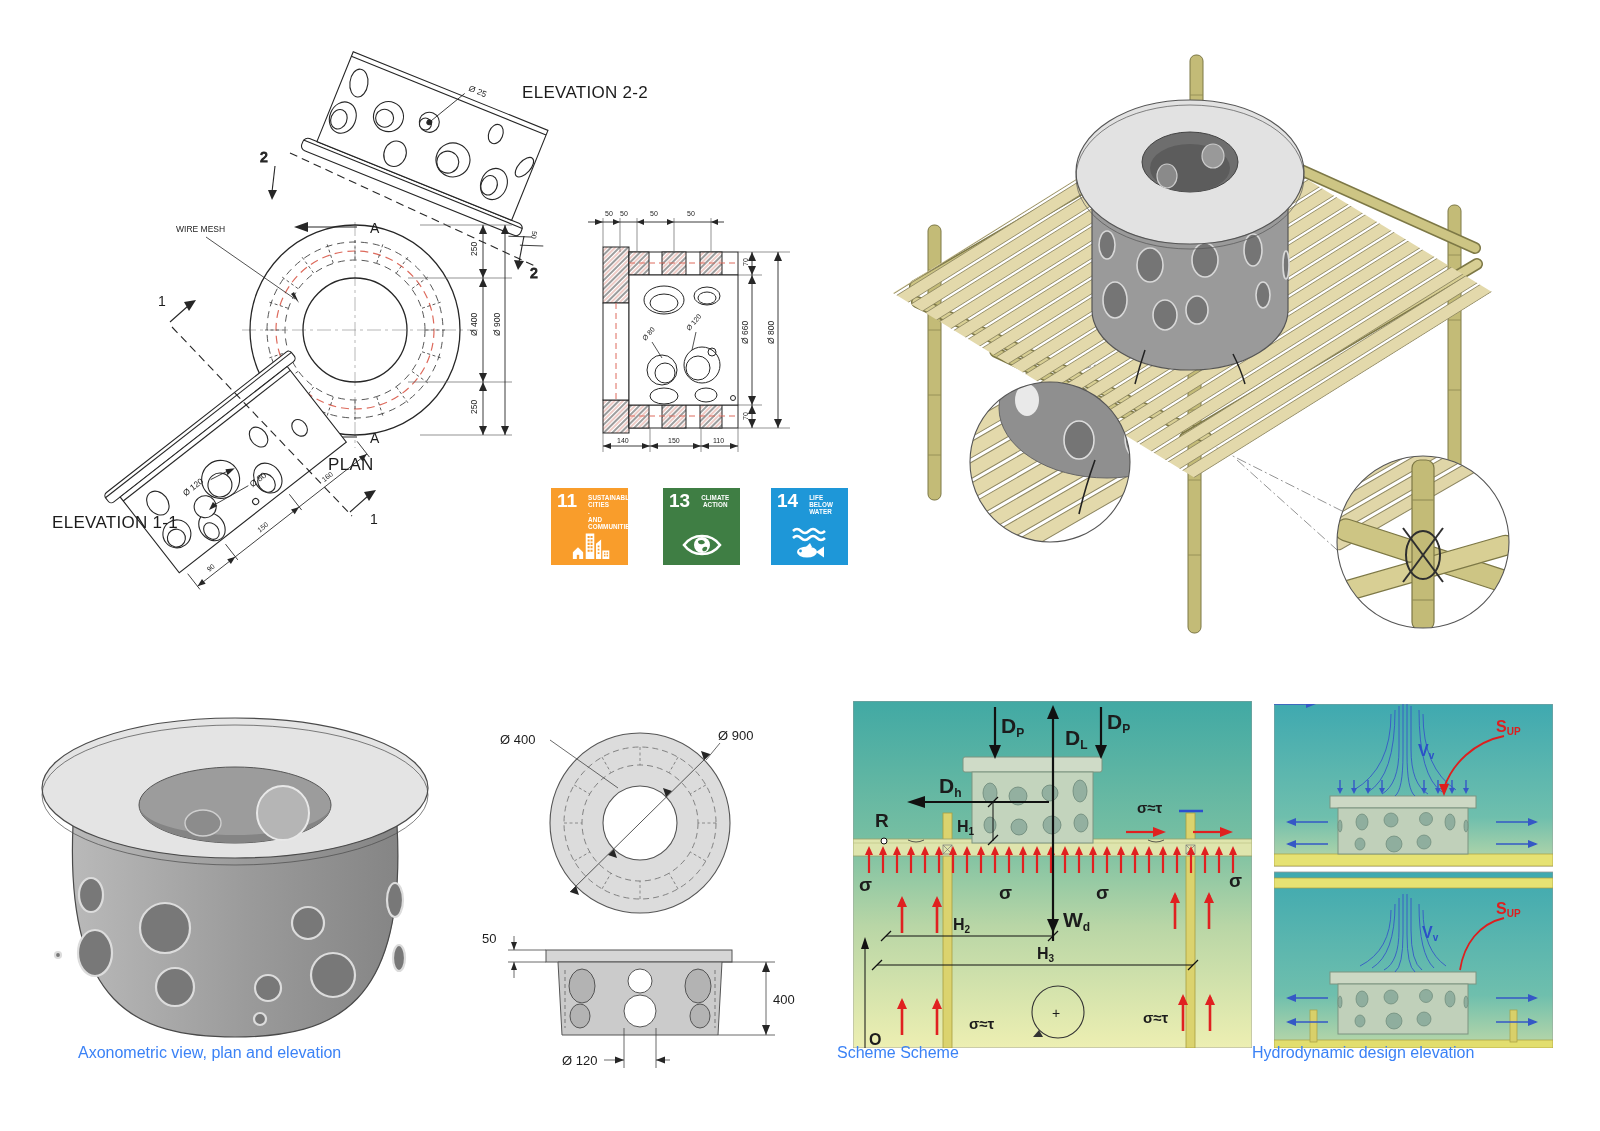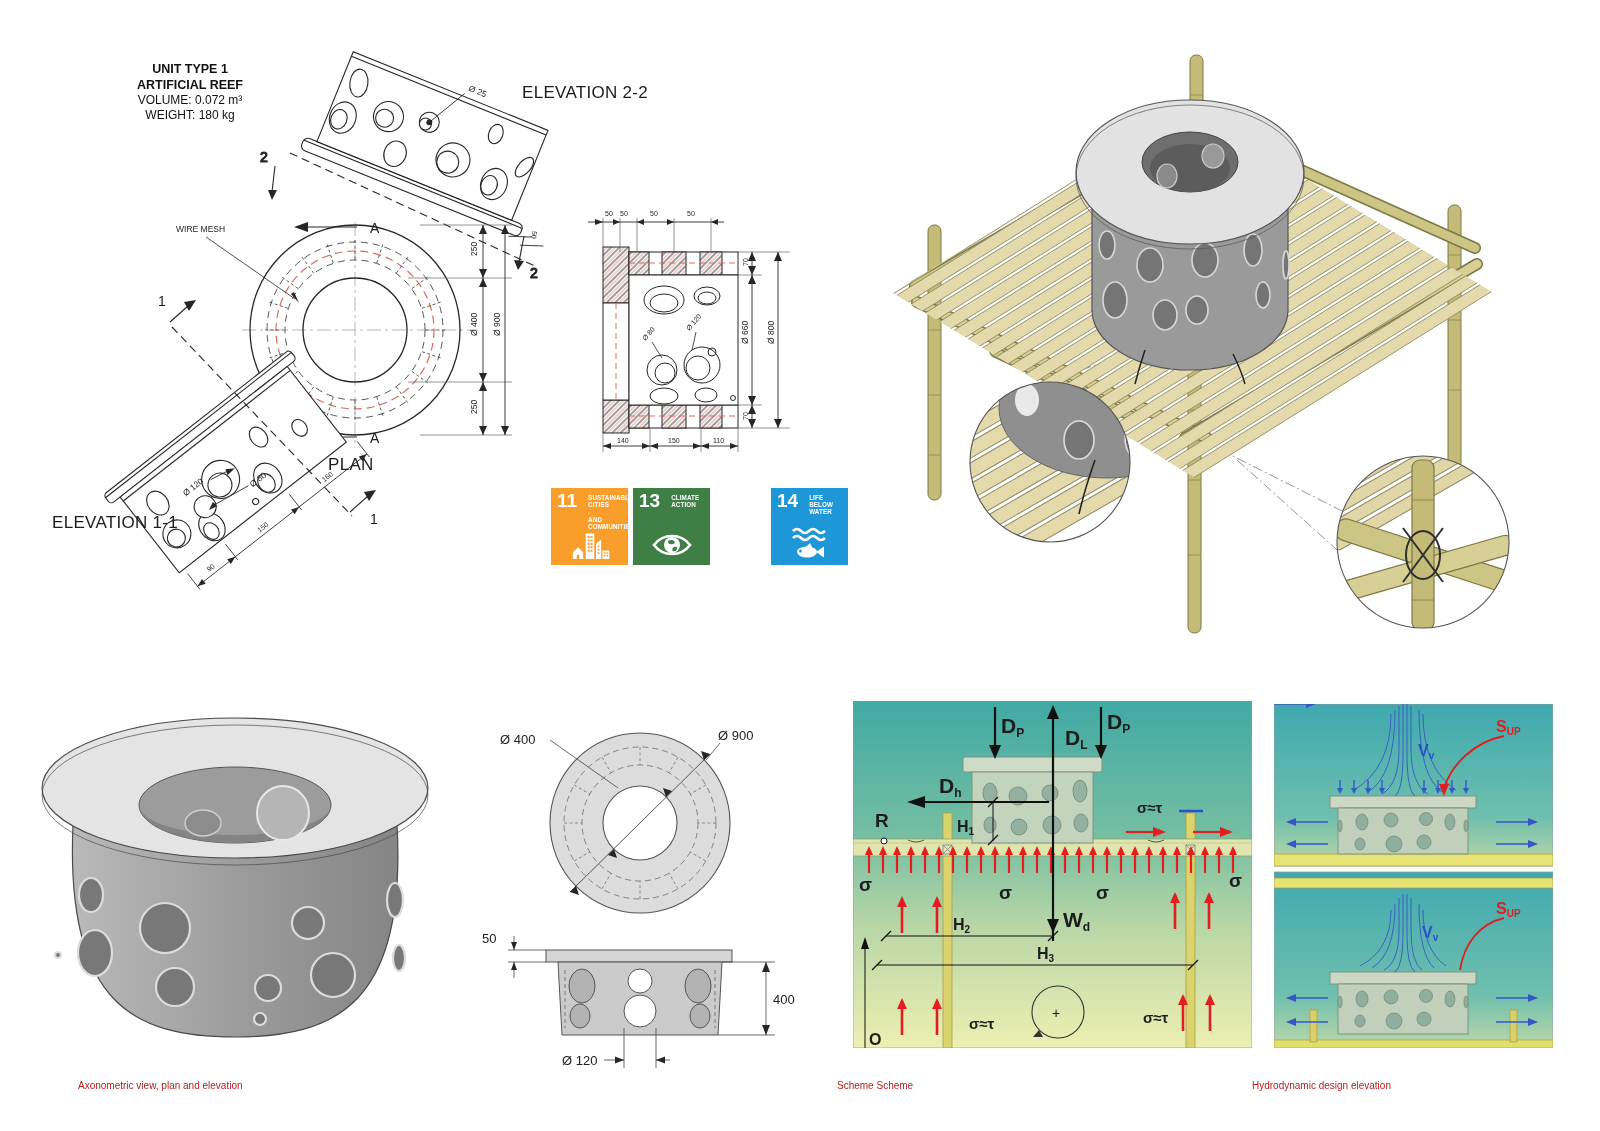--- a/index.html
+++ b/index.html
@@ -12,21 +12,21 @@
   #titleblock .n{font-size:12px;line-height:1.25;}
   
   .sdg{width:77px;height:77px;background:var(--tile,#999);color:#fff;box-sizing:border-box;
        padding:5px 5px 4px 6px;display:flex;flex-direction:column;}
   .sdg .hd{display:flex;gap:11px;align-items:flex-start;}
   .sdg .num{font-size:19px;font-weight:bold;line-height:.85;}
   .sdg .lbl{font-size:6.3px;font-weight:bold;line-height:1.15;letter-spacing:.1px;margin-top:1px;}
   .sdg .ic{margin:auto auto 0 auto;}
   .tilefill{fill:var(--tile,#999);}
   
-  .cap{font-size:10px;color:#b91c1c;margin-top:36px;}
+  .cap{font-size:16px;color:#3b82f6;}
   
   svg text{font-family:"Liberation Sans",sans-serif;fill:#1c1c1c;}
   .dim{font-size:8.5px;} .dims{font-size:7px;} .dtitle{font-size:17px;letter-spacing:.3px;}
   .marker{font-size:14px;} .small{font-size:8.5px;}
   .force{font-size:21px;font-weight:bold;} .fsub{font-size:12px;font-weight:bold;}
   .sigma{font-size:19px;font-weight:bold;} .sigtau{font-size:15px;font-weight:bold;}
   .hlab{font-size:16px;font-weight:bold;} .hsub{font-size:10px;font-weight:bold;}
   .blue{fill:#2b50c8;} .red{fill:#dd1f1f;}
   .panel{box-sizing:border-box;}
 </style>
@@ -289,47 +289,41 @@
       <path d="M701,446 l-8,-3 v6 z" fill="#262626" stroke="none"></path>
       <path d="M701,446 l8,-3 v6 z" fill="#262626" stroke="none"></path>
       <path d="M738,446 l-8,-3 v6 z" fill="#262626" stroke="none"></path>
       <text class="dims" stroke="none" fill="#1c1c1c" x="617" y="443">140</text>
       <text class="dims" stroke="none" fill="#1c1c1c" x="668" y="443">150</text>
       <text class="dims" stroke="none" fill="#1c1c1c" x="713" y="443">110</text>
     </g>
   </g>
 </svg>
 
-<div class="abs" id="titleblock">
-  <div class="b">UNIT TYPE 1</div>
-  <div class="b">ARTIFICIAL  REEF</div>
-  <div class="n">VOLUME: 0.072 m³</div>
-  <div class="n">WEIGHT: 180 kg</div>
-</div>
 
 <div class="abs sdg" style="left: 551px; top: 488px; --tile: #F99D2B;">
   <div class="hd">
     <div class="num">11</div>
     <div class="lbl"><div>SUSTAINABLE CITIES</div>
 .        <div>AND COMMUNITIES</div></div>
   </div>
   <svg class="ic" width="48" height="36" viewBox="0 0 48 36">
     <path fill="#fff" d="M4,26 l6,-6 l6,6 v8 h-12 z"></path>
     <rect class="tilefill" x="8.6" y="29" width="2.8" height="5"></rect>
     <path fill="#fff" fill-rule="evenodd" d="M19,4 h10 v30 h-10 z
       M21.2,7 h2.4 v2.4 h-2.4 z M24.6,7 h2.4 v2.4 h-2.4 z
       M21.2,11 h2.4 v2.4 h-2.4 z M24.6,11 h2.4 v2.4 h-2.4 z
       M21.2,15 h2.4 v2.4 h-2.4 z M24.6,15 h2.4 v2.4 h-2.4 z
       M21.2,19 h2.4 v2.4 h-2.4 z M24.6,19 h2.4 v2.4 h-2.4 z
       M21.2,23 h2.4 v2.4 h-2.4 z M24.6,23 h2.4 v2.4 h-2.4 z"></path>
     <path fill="#fff" fill-rule="evenodd" d="M31,34 v-18 l6,-5 v23 z M33,18 h2 v2 h-2 z M33,22 h2 v2 h-2 z M33,26 h2 v2 h-2 z"></path>
     <path fill="#fff" fill-rule="evenodd" d="M38.5,24 h8 v10 h-8 z M40.3,26 h1.8 v1.8 h-1.8 z M43.3,26 h1.8 v1.8 h-1.8 z M40.3,29 h1.8 v1.8 h-1.8 z M43.3,29 h1.8 v1.8 h-1.8 z"></path>
   </svg>
 </div>
-<div class="abs sdg" style="left: 633px; top: 488px; --tile: #3F7E44;">
+<div class="abs sdg" style="left: 663px; top: 488px; text-align: center; --tile: #3F7E44;">
   <div class="hd">
     <div class="num">13</div>
     <div class="lbl">
           <div>CLIMATE</div>
         <div>ACTION</div>
         </div>
   </div>
   <svg class="ic" width="48" height="32" viewBox="0 0 48 32">
     <path d="M6,16 C15,4 33,4 42,16 C33,28 15,28 6,16 Z" fill="none" stroke="#fff" stroke-width="2.6"></path>
     <circle cx="24" cy="16" r="8" fill="#fff"></circle>

